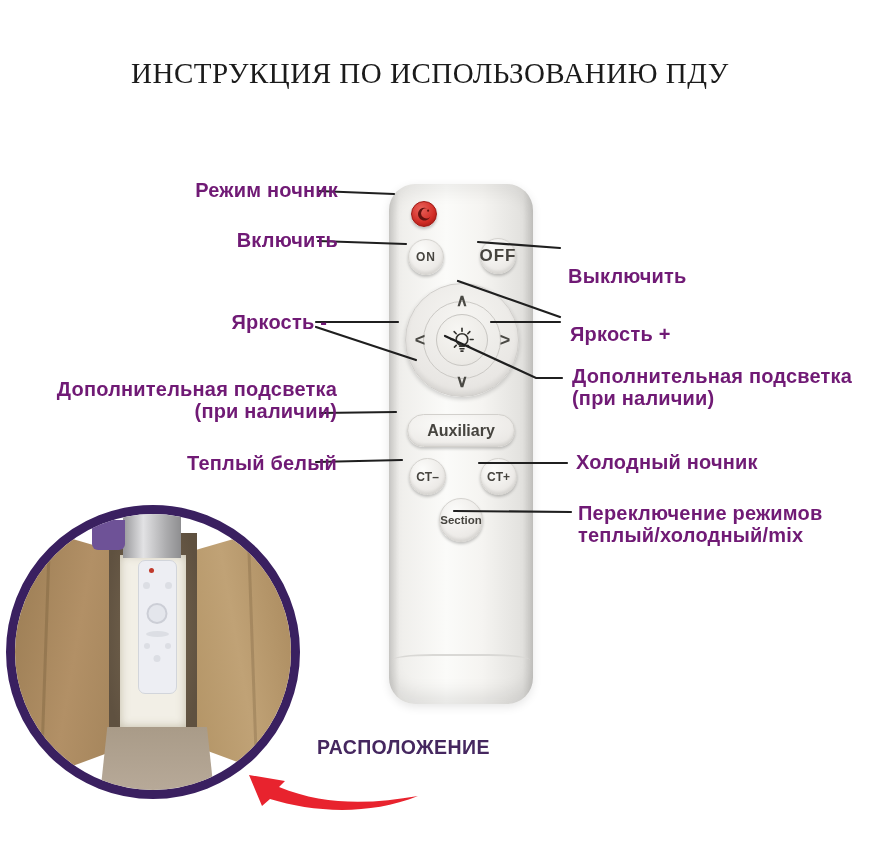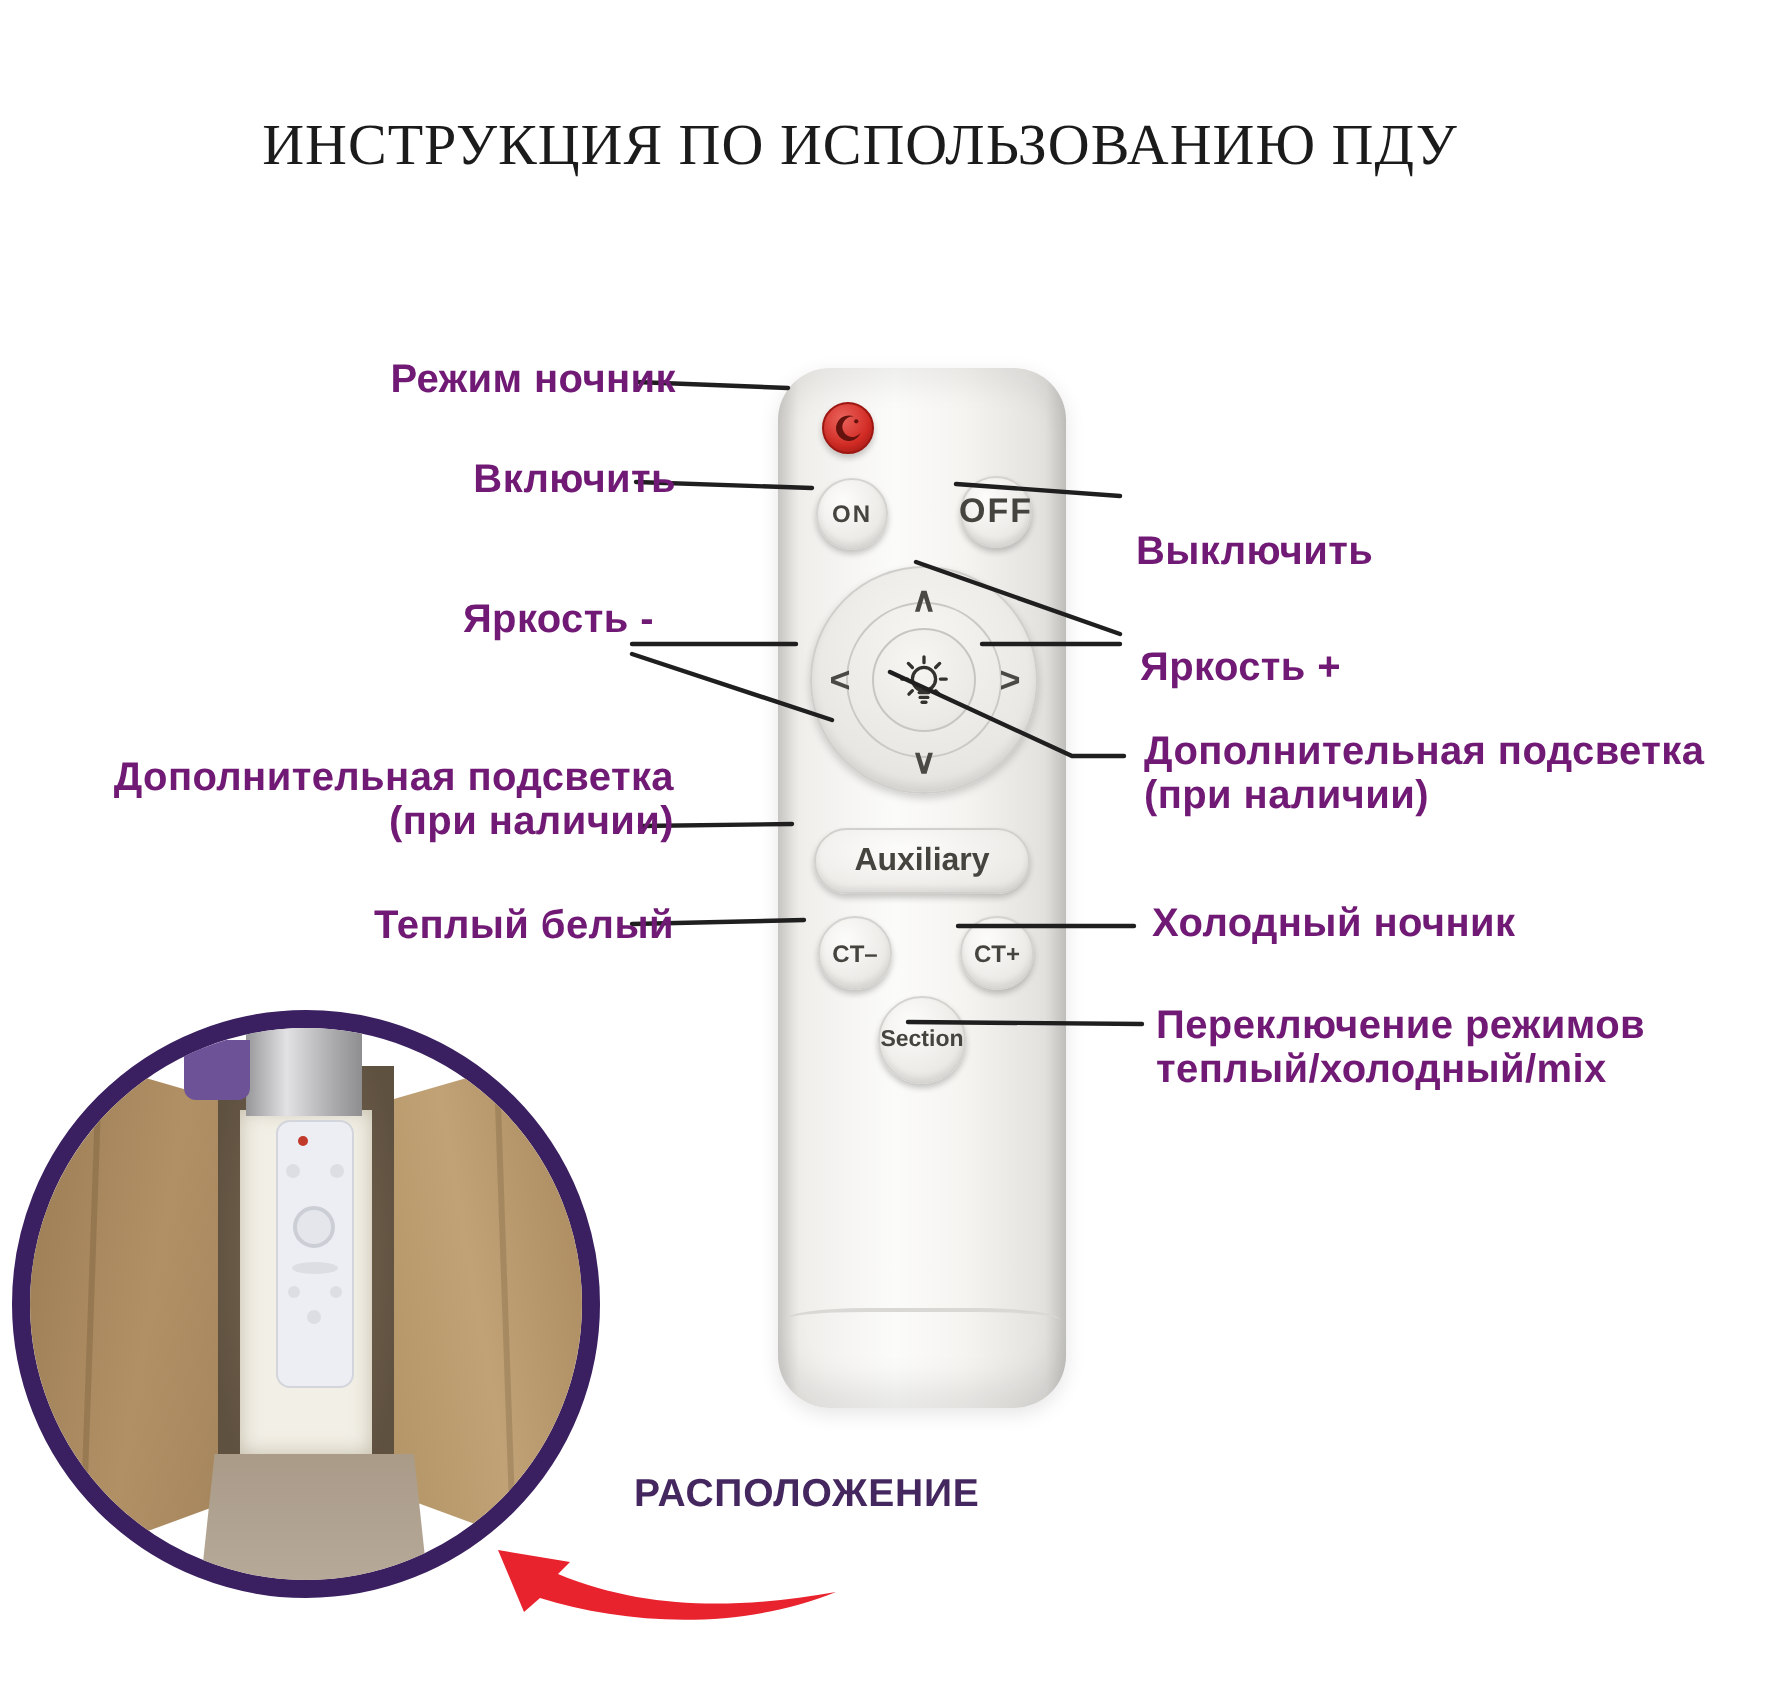--- a/index.html
+++ b/index.html
@@ -46,21 +46,21 @@
   .arr.up   {left:56px;top:16px;}
   .arr.down {left:56px;top:97px;}
   .arr.left {left:14px;top:56px;font-size:18px;}
   .arr.right{left:99px;top:56px;font-size:18px;}
   
   .lbl{position:absolute;z-index:6;font-size:20px;font-weight:bold;color:#701a75;line-height:21.5px;letter-spacing:.2px;}
   .lbl.r{text-align:right;}
   .lbl-night {right:574px;top:180px;}
   .lbl-on    {right:574px;top:230px;}
   .lbl-off   {left:568px;top:238px;margin-top:28px;}
-  .lbl-brminus{right:585px;top:300px;}
+  .lbl-brminus{right:585px;top:312px;}
   .lbl-auxL  {right:575px;top:379px;}
   .lbl-warm  {right:575px;top:453px;}
   .lbl-brplus{left:570px;top:313px;margin-top:11px;}
   .lbl-auxR  {left:572px;top:366px;}
   .lbl-cold  {left:576px;top:452px;}
   .lbl-mode  {left:578px;top:502px;line-height:22px;}
   
   .photo-circle{position:absolute;left:6px;top:505px;width:294px;height:294px;box-sizing:border-box;
         border:9px solid #3a2060;border-radius:50%;overflow:hidden;background:#ffffff;z-index:3;}
   .photo-circle *{position:absolute;}

